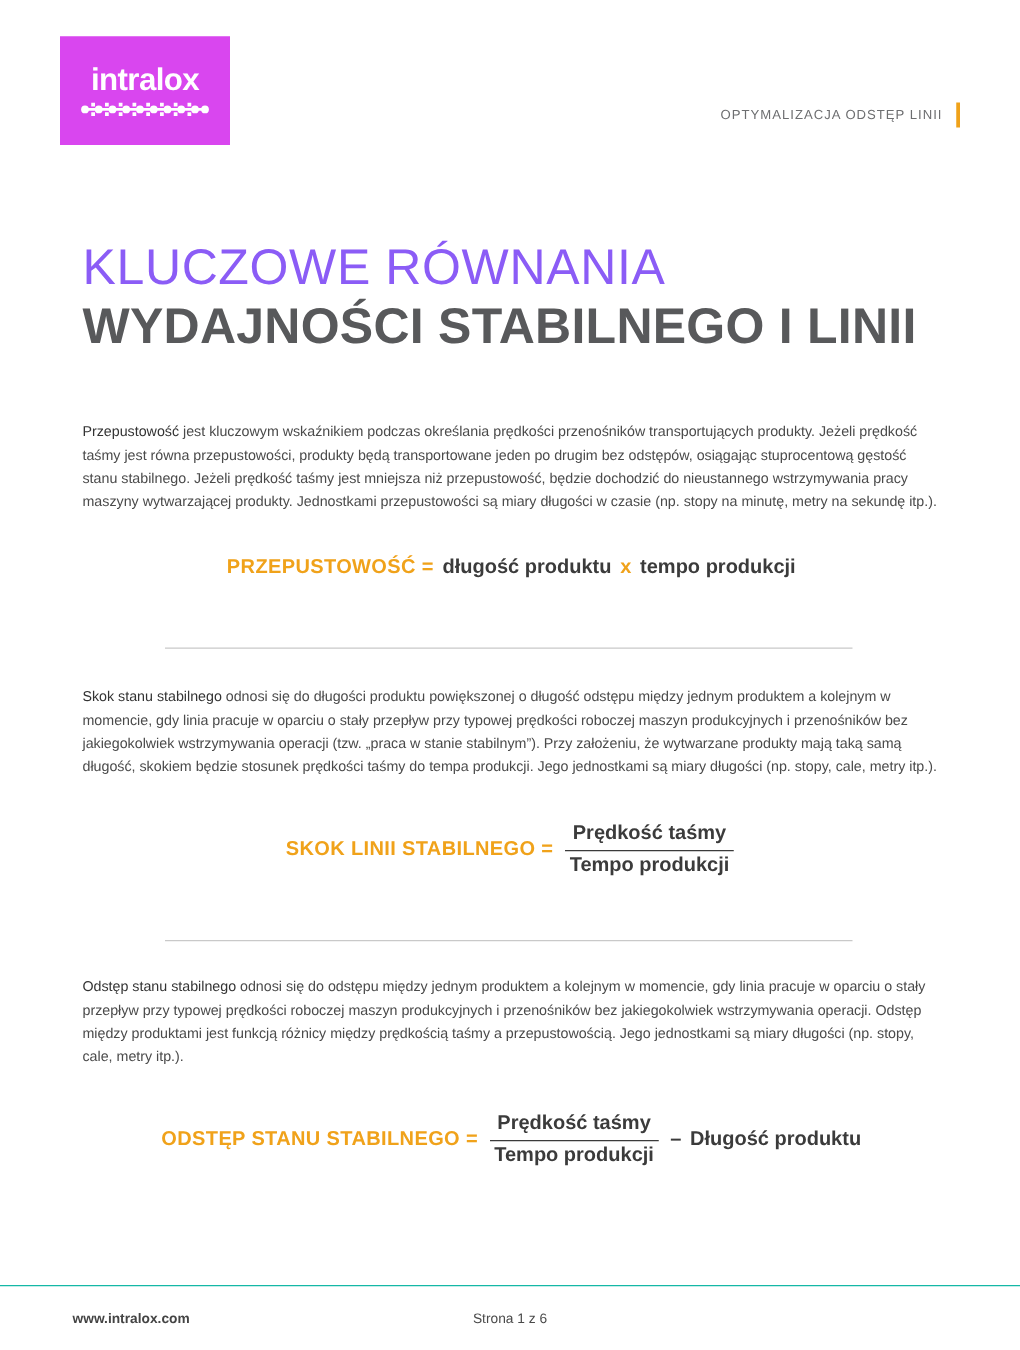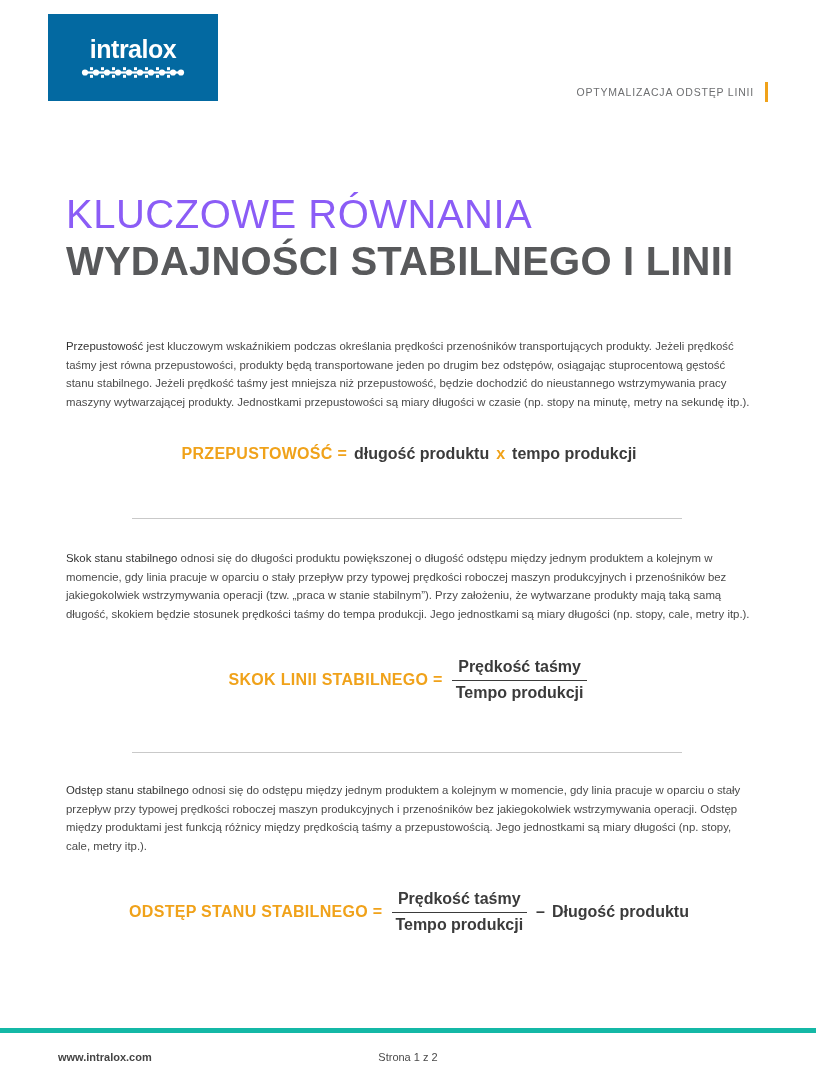--- a/index.html
+++ b/index.html
@@ -20,23 +20,23 @@
 
   
   .header {
     position: absolute;
     top: 0; left: 0;
     width: 816px;
     height: 128px;
   }
   .logo-box {
     position: absolute;
-    left: 48px; top: 14px;
-    width: 170px; height: 87px;
-    background: #0369a1;
+    left: 48px; top: 29px;
+    width: 136px; height: 87px;
+    background: #d946ef;
     display: flex;
     flex-direction: column;
     align-items: center;
     justify-content: center;
   }
   .logo-word {
     color: #ffffff;
     font-size: 25px;
     font-weight: bold;
     letter-spacing: -0.5px;
@@ -152,21 +152,21 @@
   }
   .div1 { top: 518px; }
   .div2 { top: 752px; }
 
   
   .footer {
     position: absolute;
     left: 0; bottom: 0;
     width: 816px;
     height: 52px;
-    border-top: 5px solid #14b8a6;
+    border-top: 1px solid #14b8a6;
     display: flex;
     align-items: center;
   }
   .footer-url {
     position: absolute;
     left: 58px;
     font-size: 11px;
     color: #444444;
     font-weight: bold;
   }
@@ -268,16 +268,16 @@
         <span class="num">Prędkość taśmy</span>
         <span class="den">Tempo produkcji</span>
       </span>
       <span>–</span>
       <span>Długość produktu</span>
     </div>
   </div>
 
   <div class="footer">
     <span class="footer-url">www.intralox.com</span>
-    <span class="footer-page">Strona 1 z 2</span>
+    <span class="footer-page">Strona 1 z 6</span>
   </div>
 
 </div>
 
 </body></html>

